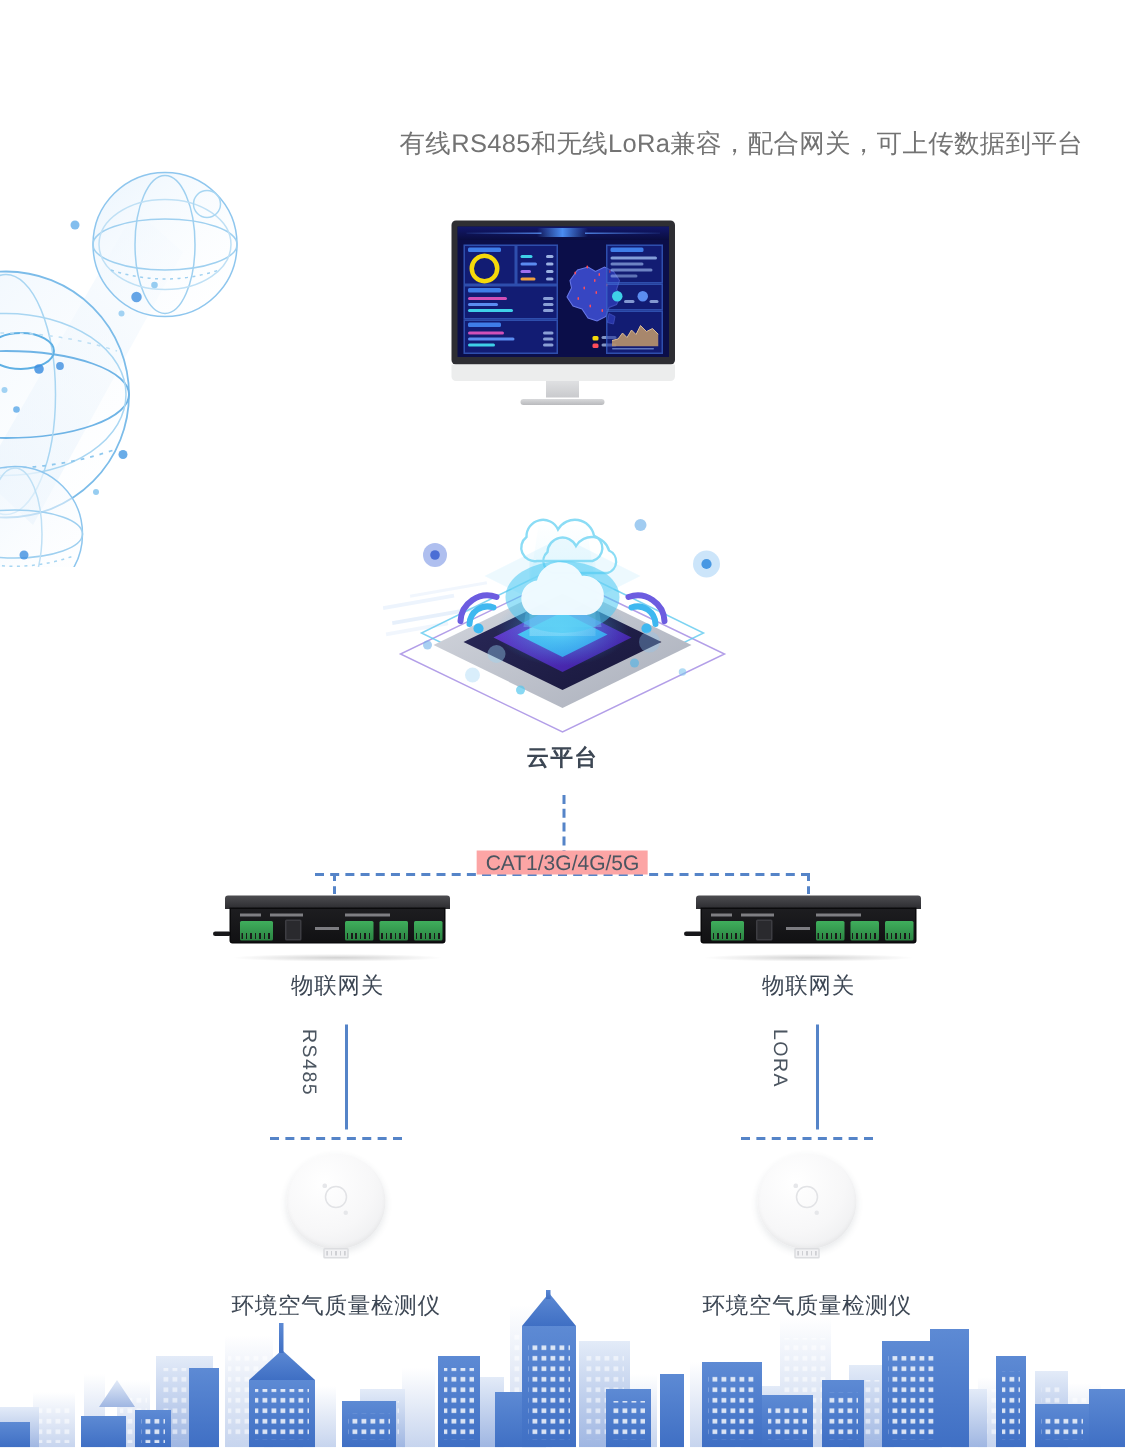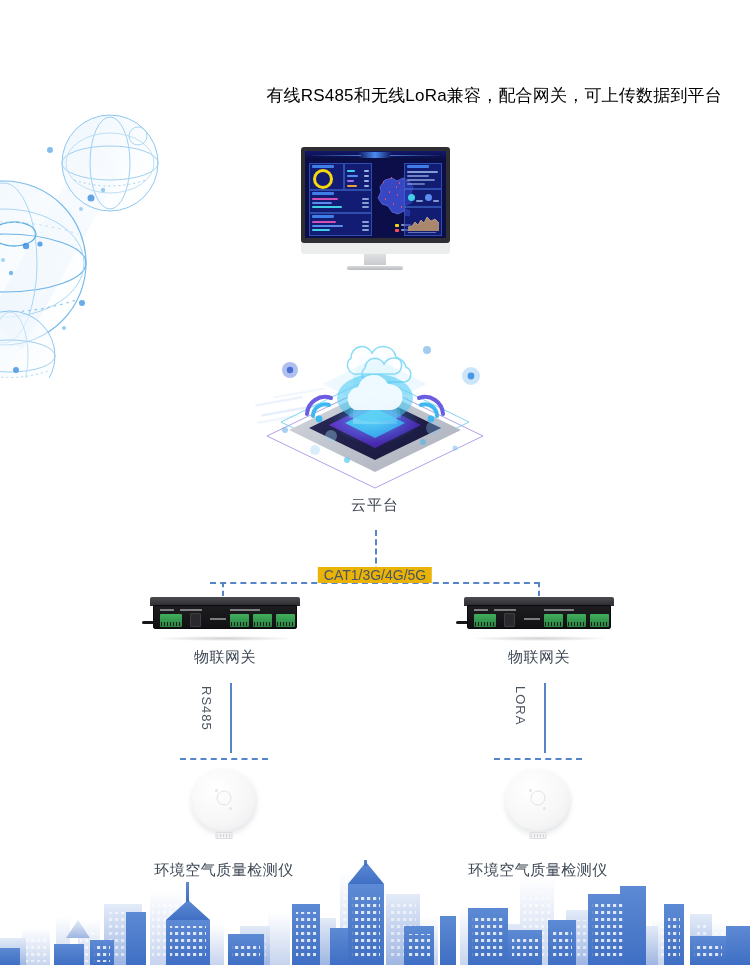--- a/index.html
+++ b/index.html
@@ -28,21 +28,21 @@
     color: #16344c;
     letter-spacing: 7px;
     line-height: 1.1;
     white-space: nowrap;
   }
   .subtitle {
     position: absolute;
     top: 84px;
     right: 28px;
     font-size: 17px;
-    color: #000000;
+    color: #737373;
     letter-spacing: 0.2px;
     white-space: nowrap;
   }
 
   
   .deco-spheres {
     position: absolute;
     left: -38px;
     top: 88px;
     width: 210px;
@@ -139,20 +139,21 @@
   }
 
   
   .cloud-wrap {
     position: absolute;
     left: 50%;
     top: 332px;
     transform: translateX(-50%);
     width: 260px;
     text-align: center;
+    font-weight: bold;
   }
   .cloud-art {
     position: relative;
     width: 240px;
     height: 162px;
     margin: 0 auto;
   }
 
   
   .vline-dash {
@@ -165,21 +166,21 @@
     height: 0;
     border-top: 2px dashed #5584c8;
   }
   .vline-solid {
     position: absolute;
     width: 2px;
     background: #5584c8;
   }
   .link-label {
     position: absolute;
-    background: #eab308;
+    background: #fca5a5;
     font-size: 14px;
     color: #4b5560;
     padding: 0 6px;
     white-space: nowrap;
   }
   .vert-label {
     position: absolute;
     font-size: 13px;
     color: #4b5560;
     letter-spacing: 1px;

